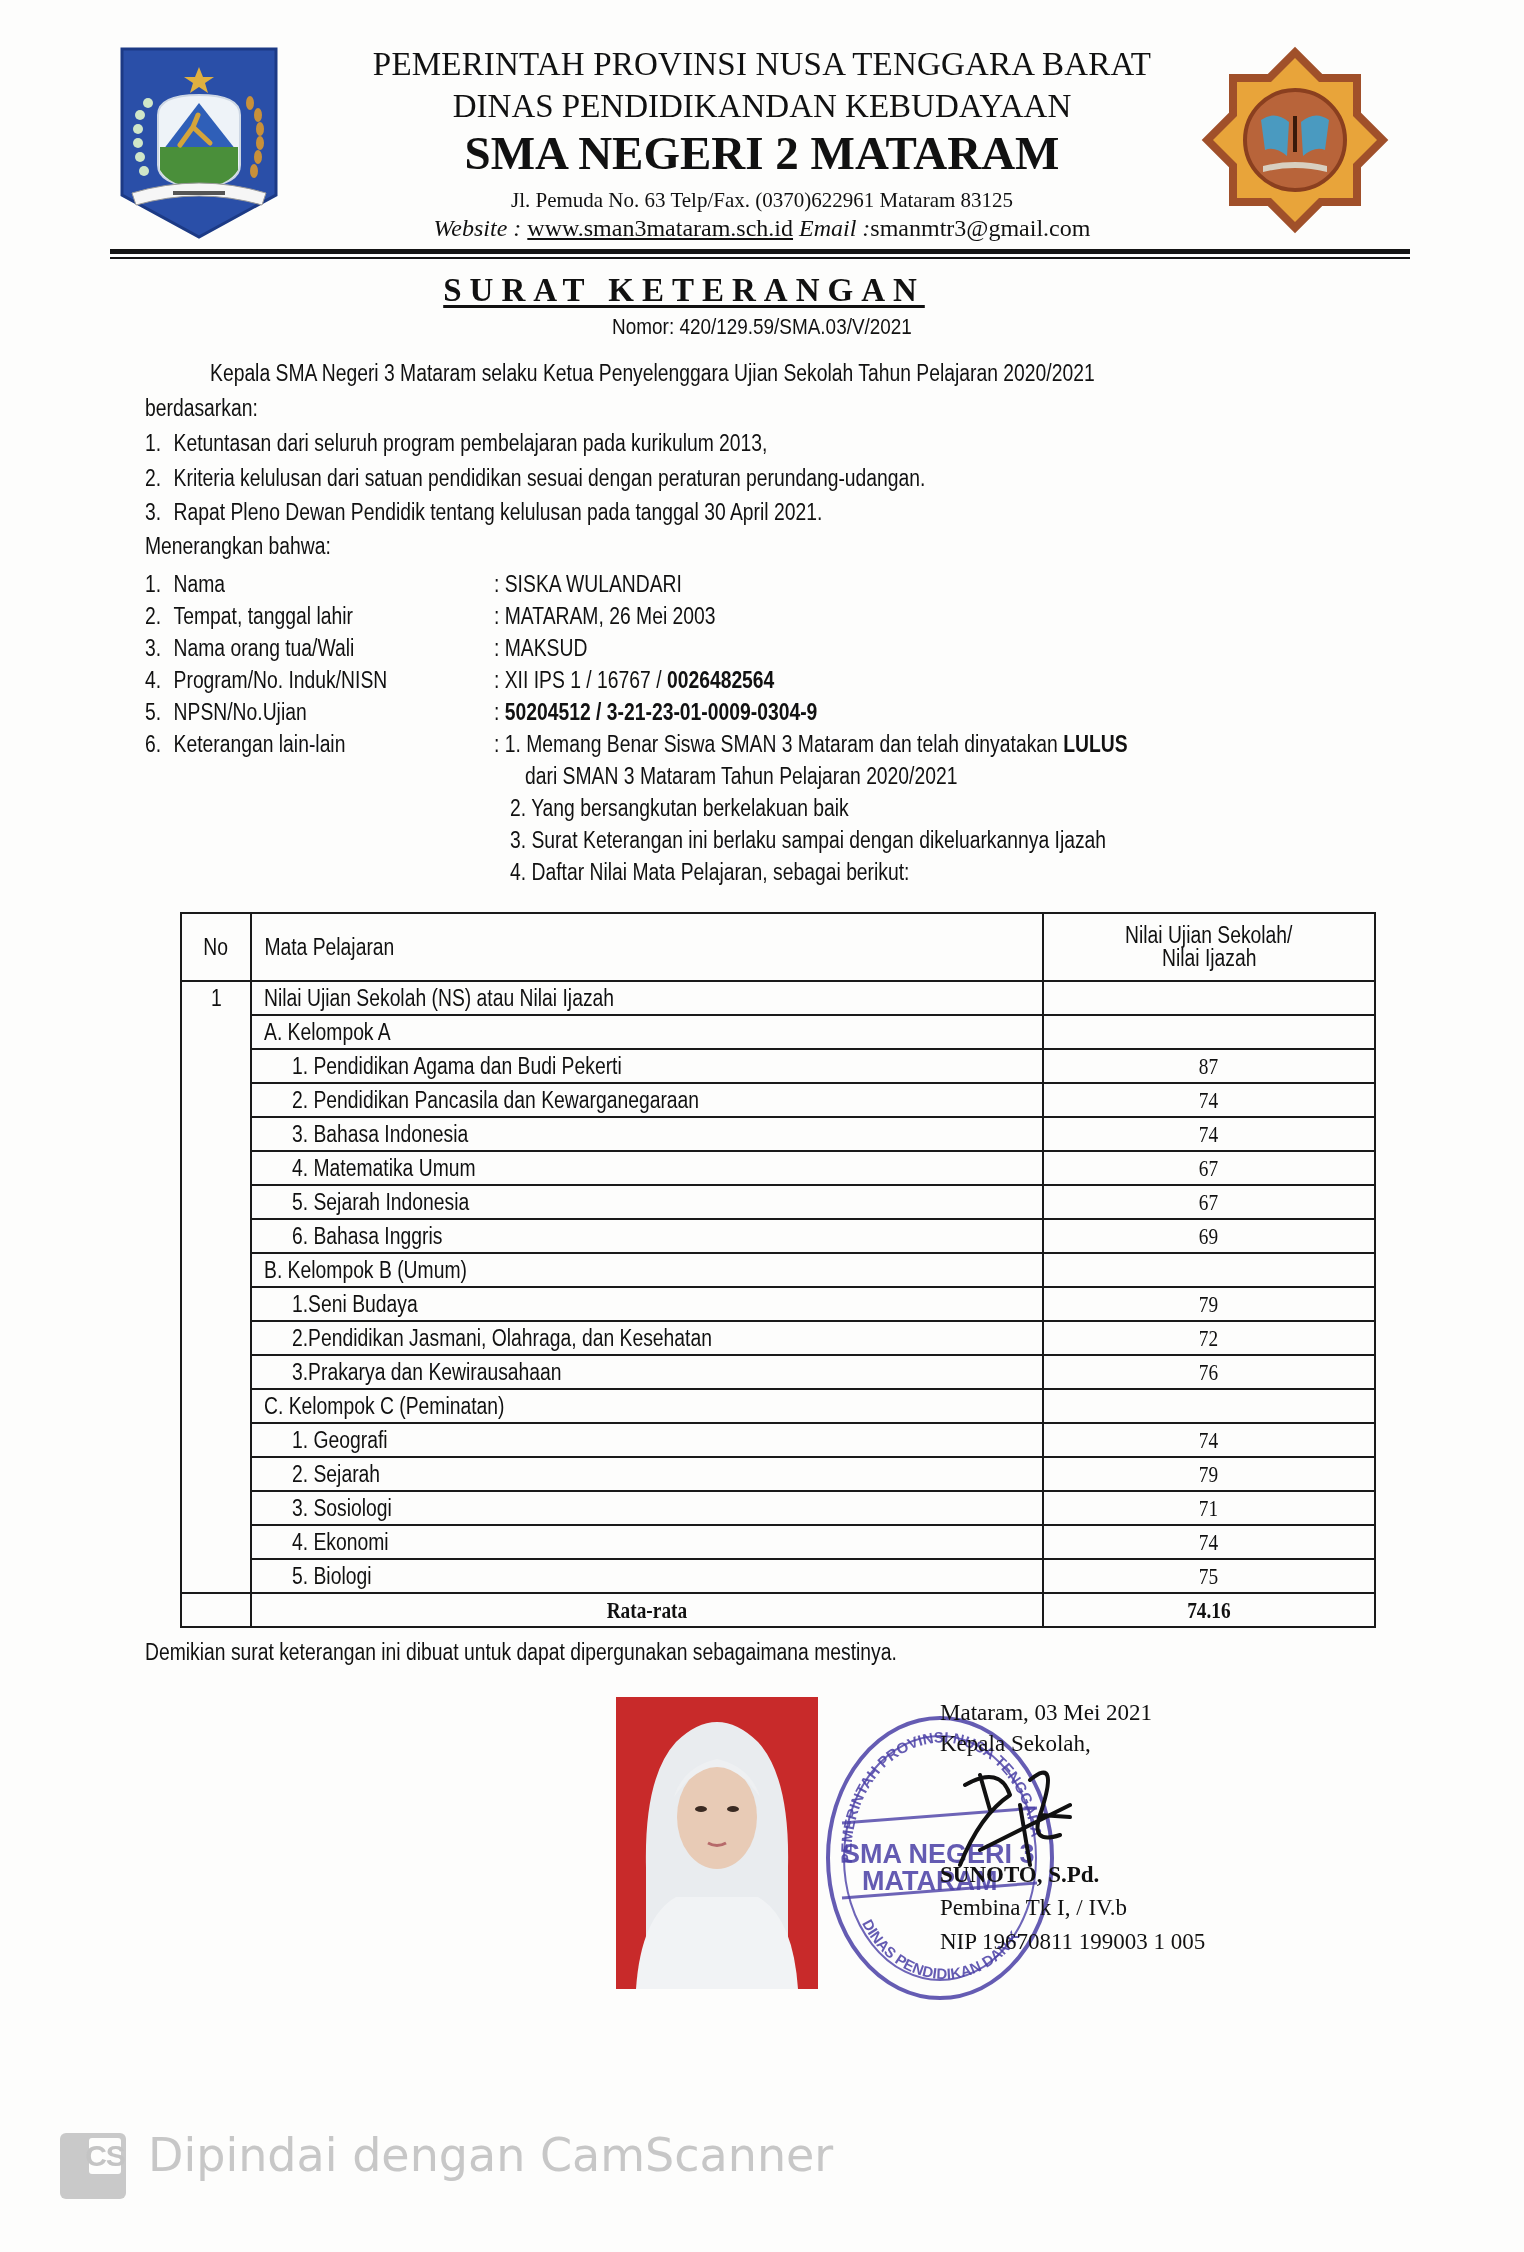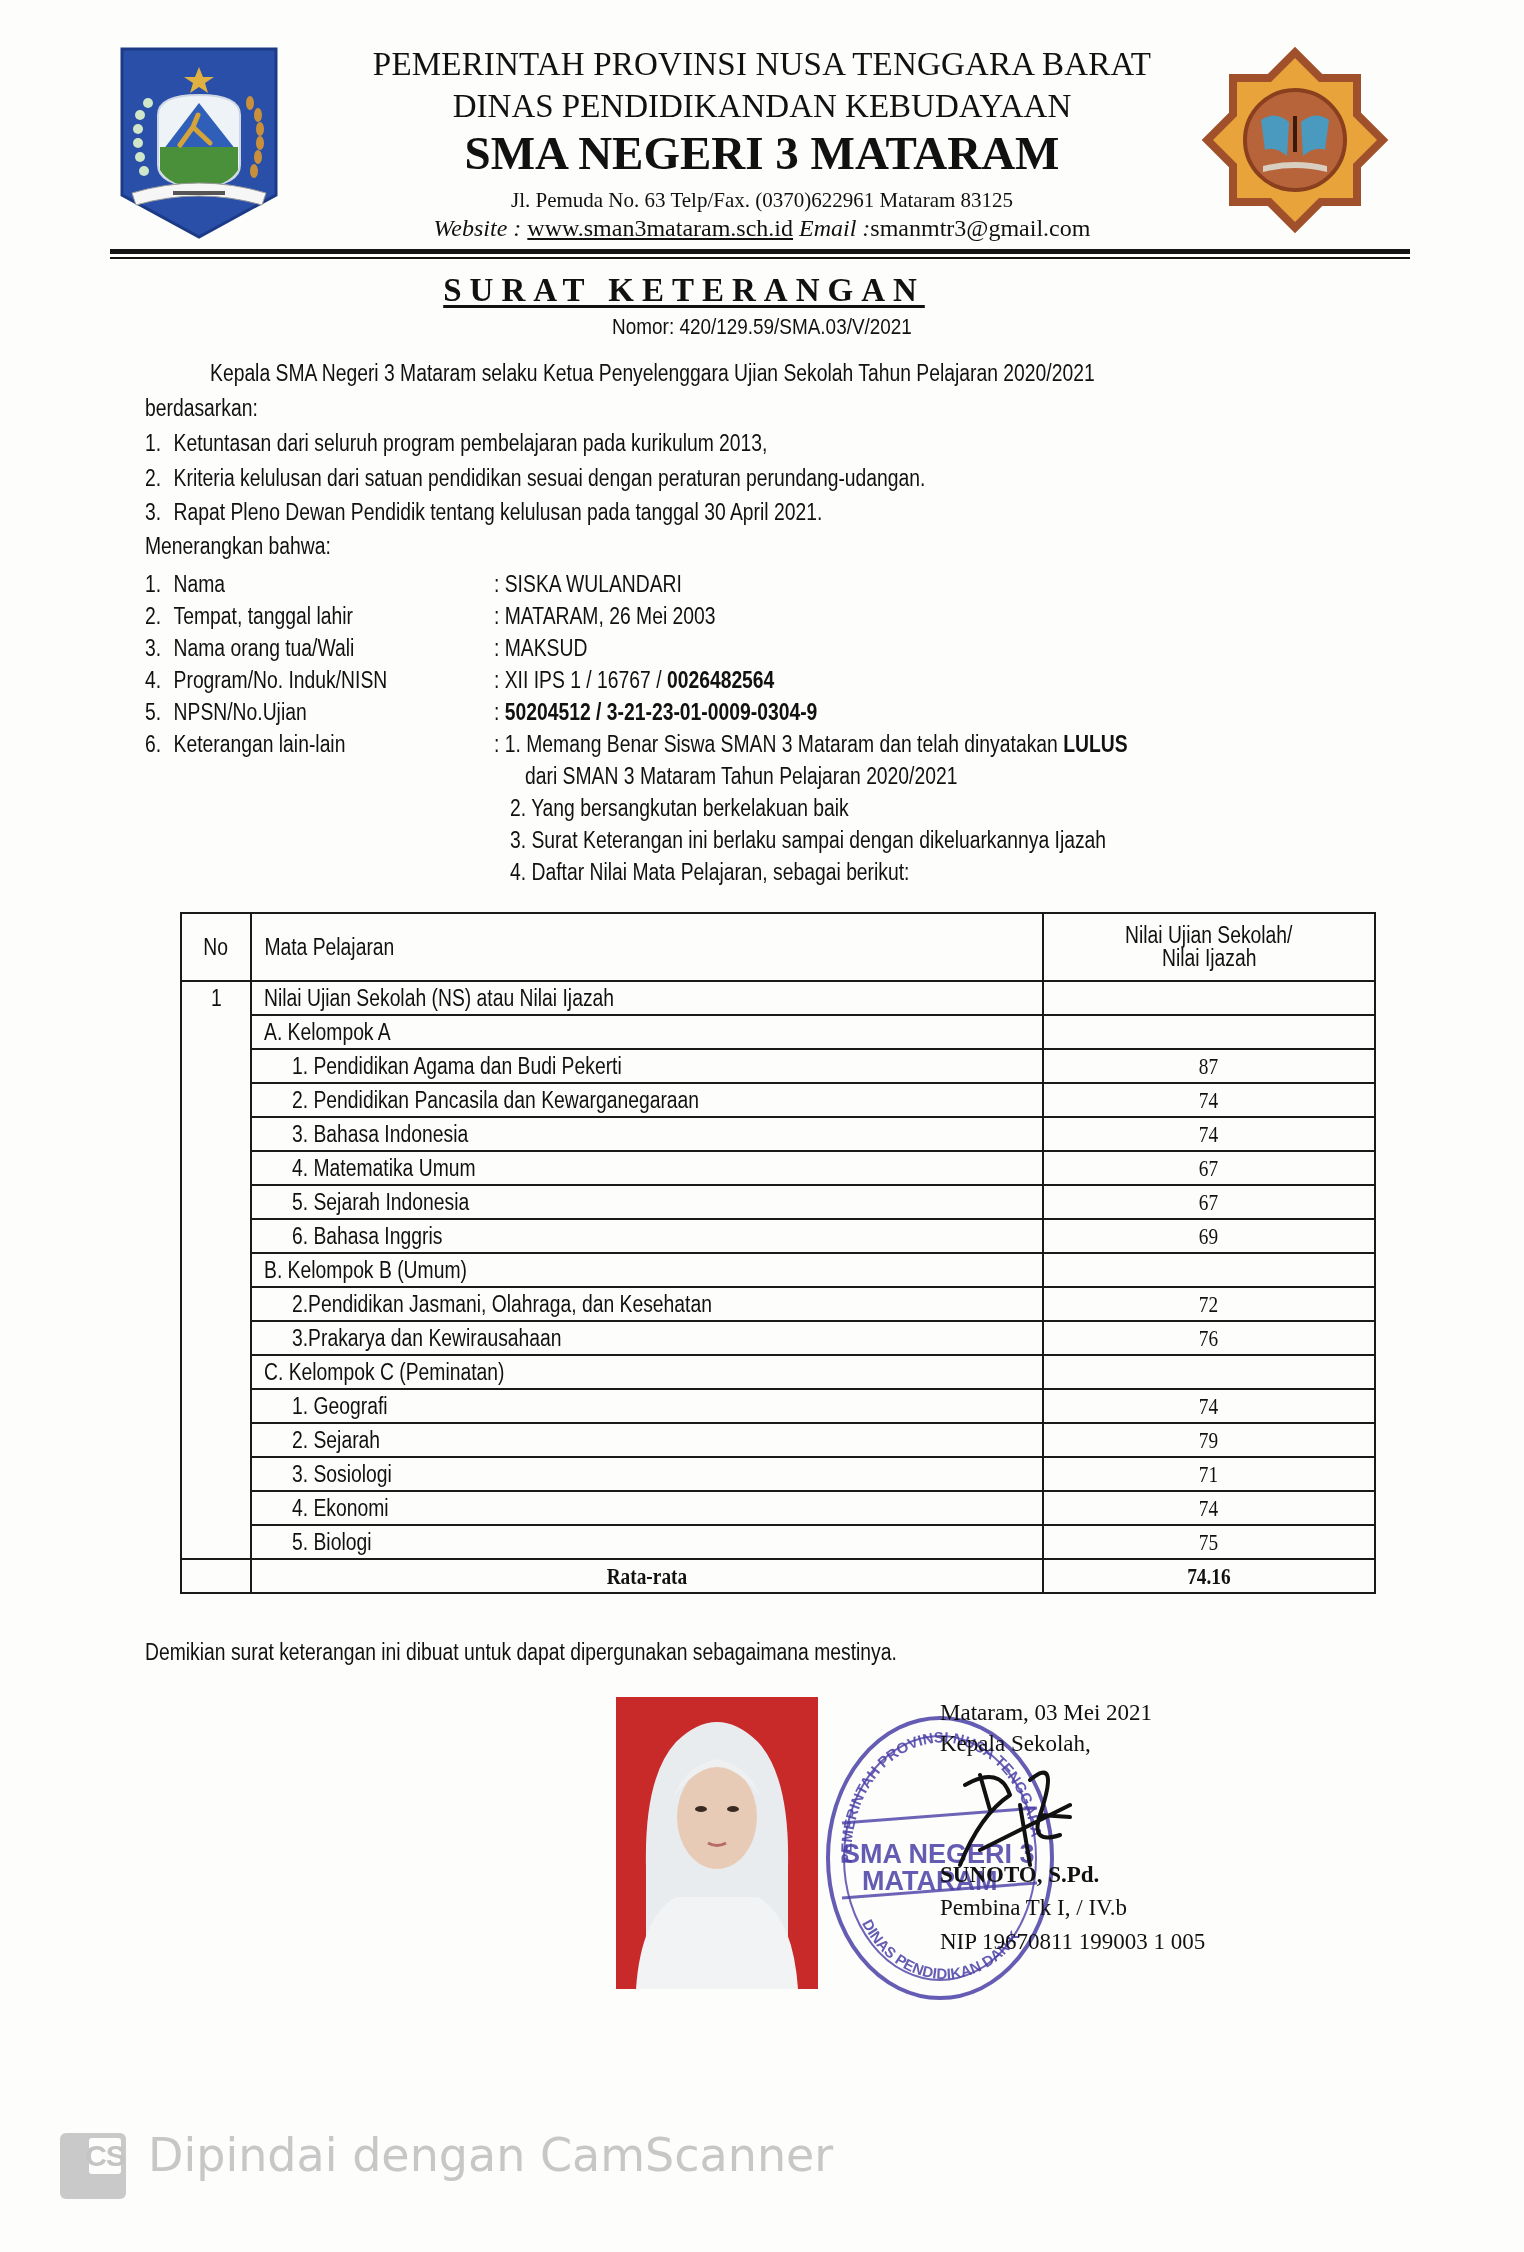--- a/index.html
+++ b/index.html
@@ -146,21 +146,21 @@
       <path d="M-34 -20 Q-20 -30 -6 -18 L-8 16 Q-20 6 -30 10 Z" fill="#4a9ac0"></path>
       <path d="M34 -20 Q20 -30 6 -18 L8 16 Q20 6 30 10 Z" fill="#4a9ac0"></path>
       <rect x="-2" y="-24" width="4" height="36" fill="#3a1a0a"></rect>
       <path d="M-32 26 Q0 18 32 26 L32 32 Q0 24 -32 32 Z" fill="#d8cfc0"></path>
     </g>
   </svg>
 </div>
 
 <div class="abs lh-line" id="lh-1">PEMERINTAH PROVINSI NUSA TENGGARA BARAT</div>
 <div class="abs lh-line" id="lh-2">DINAS PENDIDIKANDAN KEBUDAYAAN</div>
-<div class="abs lh-line" id="lh-3">SMA NEGERI 3 MATARAM</div>
+<div class="abs lh-line" id="lh-3">SMA NEGERI 2 MATARAM</div>
 <div class="abs lh-line" id="lh-4">Jl. Pemuda No. 63 Telp/Fax. (0370)622961 Mataram 83125</div>
 <div class="abs lh-line" id="lh-5">
   <span class="em">Website :</span>
   <span class="u">www.sman3mataram.sch.id</span>
   <span class="em">Email :</span><span>smanmtr3@gmail.com</span>
 </div>
 <div class="abs" id="lh-rule-1"></div>
 <div class="abs" id="lh-rule-2"></div>
 
 <div class="abs" id="doc-title"><span>SURAT KETERANGAN</span></div>
@@ -247,20 +247,25 @@
       </tr>
       <tr>
         <td class="c-no cell-center" style="border-top: none; border-bottom: none;"><span class="cell-in"></span></td>
         <td class="c-sub lvl-2"><span class="cell-in">6. Bahasa Inggris</span></td>
         <td class="c-val cell-center"><span class="cell-in" style="font-family: &quot;Liberation Serif&quot;, serif;">69</span></td>
       </tr>
       <tr>
         <td class="c-no cell-center" style="border-top: none; border-bottom: none;"><span class="cell-in"></span></td>
         <td class="c-sub lvl-1"><span class="cell-in">B. Kelompok B (Umum)</span></td>
         <td class="c-val cell-center"><span class="cell-in" style="font-family: &quot;Liberation Serif&quot;, serif;"></span></td>
+      </tr>
+      <tr>
+        <td class="c-no cell-center" style="border-top: none; border-bottom: none;"><span class="cell-in"></span></td>
+        <td class="c-sub lvl-2"><span class="cell-in">1.Seni Budaya</span></td>
+        <td class="c-val cell-center"><span class="cell-in" style="font-family: &quot;Liberation Serif&quot;, serif;">79</span></td>
       </tr>
       <tr>
         <td class="c-no cell-center" style="border-top: none; border-bottom: none;"><span class="cell-in"></span></td>
         <td class="c-sub lvl-2"><span class="cell-in">2.Pendidikan Jasmani, Olahraga, dan Kesehatan</span></td>
         <td class="c-val cell-center"><span class="cell-in" style="font-family: &quot;Liberation Serif&quot;, serif;">72</span></td>
       </tr>
       <tr>
         <td class="c-no cell-center" style="border-top: none; border-bottom: none;"><span class="cell-in"></span></td>
         <td class="c-sub lvl-2"><span class="cell-in">3.Prakarya dan Kewirausahaan</span></td>
         <td class="c-val cell-center"><span class="cell-in" style="font-family: &quot;Liberation Serif&quot;, serif;">76</span></td>

